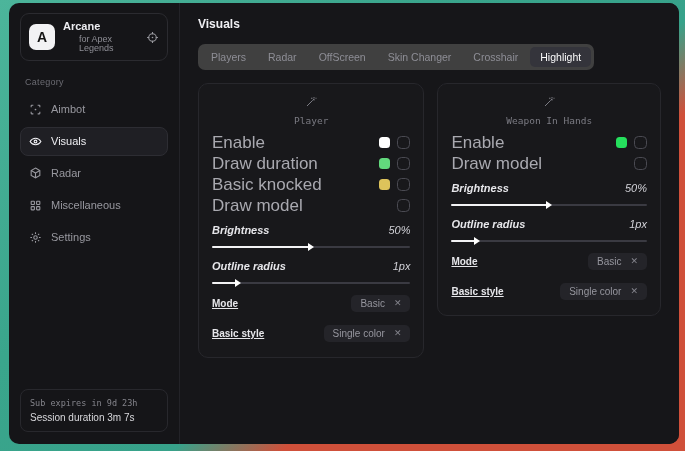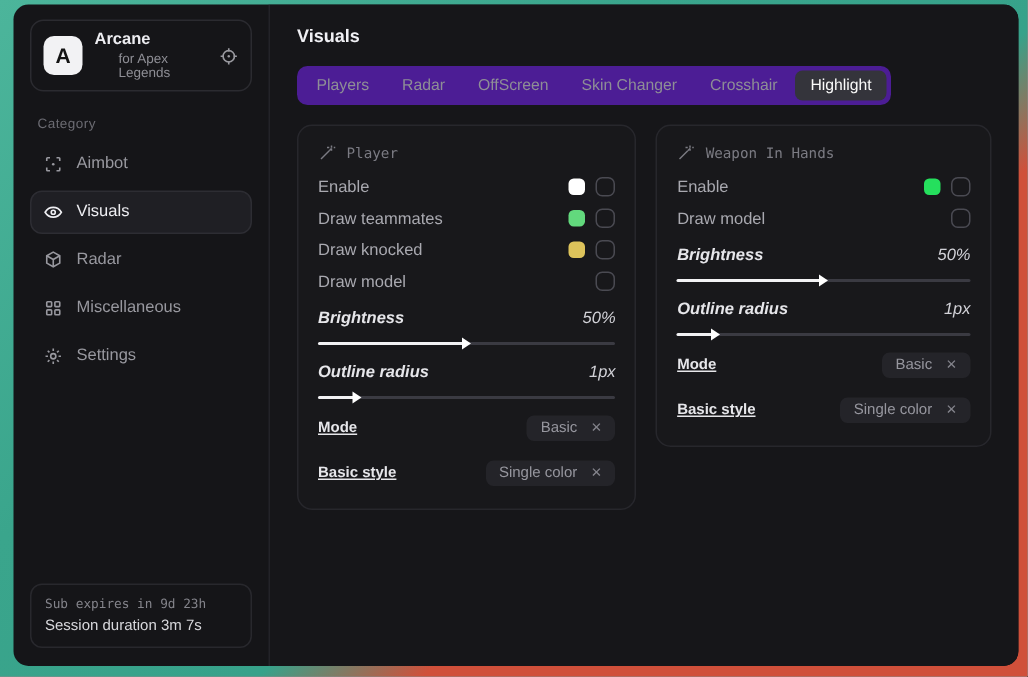--- a/index.html
+++ b/index.html
@@ -26,30 +26,30 @@
   .nav-item { display:flex; align-items:flex-start; gap:9px; padding:7px 8px; border-radius:8px; color:#98989f; font-size:11px; margin-top:3px; border:1px solid transparent; cursor:pointer; }
   .nav-item.active { background:#1f1f24; border-color:#2d2d33; color:#eeeef2; }
   .icon { display:inline-flex; align-items:center; justify-content:center; }
   .icon svg { display:block; }
   .side-footer { margin-top:auto; border:1px solid #28282d; border-radius:8px; padding:8px 9px; }
   .footer-line1 { font-family:"DejaVu Sans Mono", monospace; font-size:8.5px; color:#84848b; white-space:nowrap; }
   .footer-line2 { font-size:10px; color:#d8d8dc; margin-top:4px; white-space:nowrap; }
   
   .main { flex:1; padding:14px 18px; background:#161619; overflow:hidden; }
   .main-title { font-size:12px; font-weight:700; color:#f0f0f4; }
-  .tabbar { display:inline-flex; align-items:center; background:#4c1d95; border-radius:7px; padding:3px; margin-top:13px; gap:2px; }
+  .tabbar { display:inline-flex; align-items:center; background:#404040; border-radius:7px; padding:3px; margin-top:13px; gap:2px; }
   .tab { font-size:10.5px; color:#8e8e96; padding:4px 10px; border-radius:5px; white-space:nowrap; cursor:pointer; }
   .tab.active { background:#34343b; color:#fafafa; }
   .panels { display:flex; gap:13px; margin-top:13px; align-items:flex-start; }
   .panel { border:1px solid #27272c; background:#18181b; border-radius:10px; padding:10px 13px 13px; }
   .panel.p0 { width:237px; }
   .panel.p1 { width:234px; }
-  .panel-head { display:flex; align-items:center; gap:7px; color:#7b7b83; font-family:"DejaVu Sans Mono", monospace; font-size:9.5px; margin:2px 0 6px; white-space:nowrap; }
+  .panel-head { display:flex; align-items:center; gap:7px; color:#7b7b83; font-family:"DejaVu Sans Mono", monospace; font-size:9.5px; margin:2px 0 6px; white-space:nowrap;flex-direction:column; }
   .trow { display:flex; align-items:center; height:21px; }
-  .trow-label { font-size:11px; color:#a9a9b0; }
+  .trow-label { font-size:17px; color:#a9a9b0; }
   .trow-controls { margin-left:auto; display:flex; align-items:center; gap:7px; }
   .swatch { width:11px; height:11px; border-radius:3.5px; cursor:pointer; }
   .checkbox { width:13px; height:13px; border:1.5px solid #4a4a52; border-radius:4.5px; cursor:pointer; }
   .slider-sec { margin-top:5px;font-style:italic; }
   .slider-head { display:flex; height:17px; align-items:center; }
   .slider-label { font-size:11px; font-weight:700; color:#e6e6ea; }
   .slider-value { margin-left:auto; font-size:11px; color:#d2d2d8; }
   .slider-track { position:relative; height:2px; background:#3a3a42; border-radius:1px; margin:8px 0 9px; cursor:pointer; }
   .slider-fill { position:absolute; left:0; top:0; height:2px; background:#f2f2f4; border-radius:1px; }
   .slider-thumb { position:absolute; top:-3px; width:0; height:0; border-left:6px solid #ffffff; border-top:4px solid transparent; border-bottom:4px solid transparent; }
@@ -160,28 +160,28 @@
             <span>Player</span>
           </div>
           <div class="trow">
             <span class="trow-label">Enable</span>
             <span class="trow-controls">
               <span class="swatch" style="background:#ffffff"></span>
               <span class="checkbox"></span>
             </span>
           </div>
           <div class="trow">
-            <span class="trow-label">Draw teammates</span>
+            <span class="trow-label">Draw duration</span>
             <span class="trow-controls">
               <span class="swatch" style="background:#62d97d"></span>
               <span class="checkbox"></span>
             </span>
           </div>
           <div class="trow">
-            <span class="trow-label">Draw knocked</span>
+            <span class="trow-label">Basic knocked</span>
             <span class="trow-controls">
               <span class="swatch" style="background:#ddc35b"></span>
               <span class="checkbox"></span>
             </span>
           </div>
           <div class="trow">
             <span class="trow-label">Draw model</span>
             <span class="trow-controls">
               <span class="checkbox"></span>
             </span>

